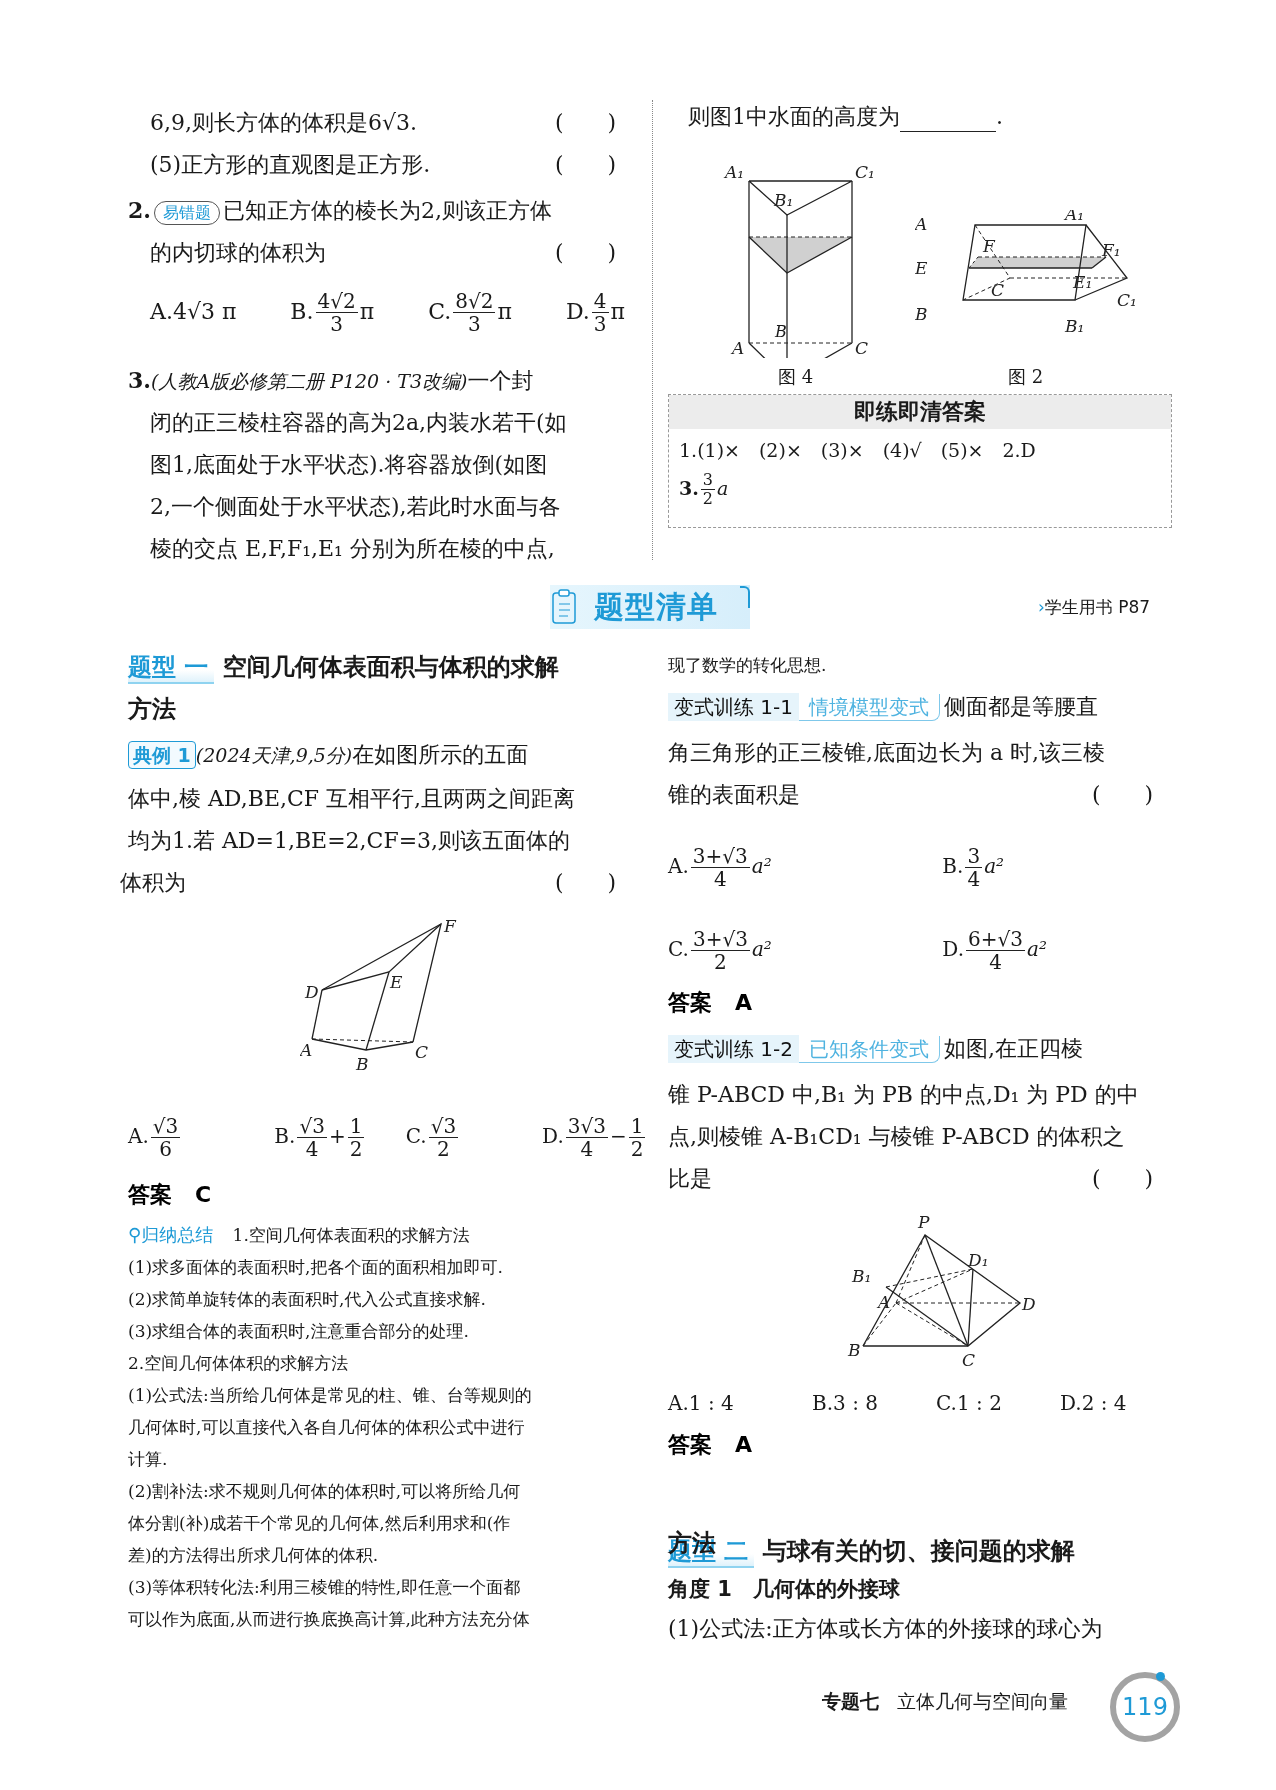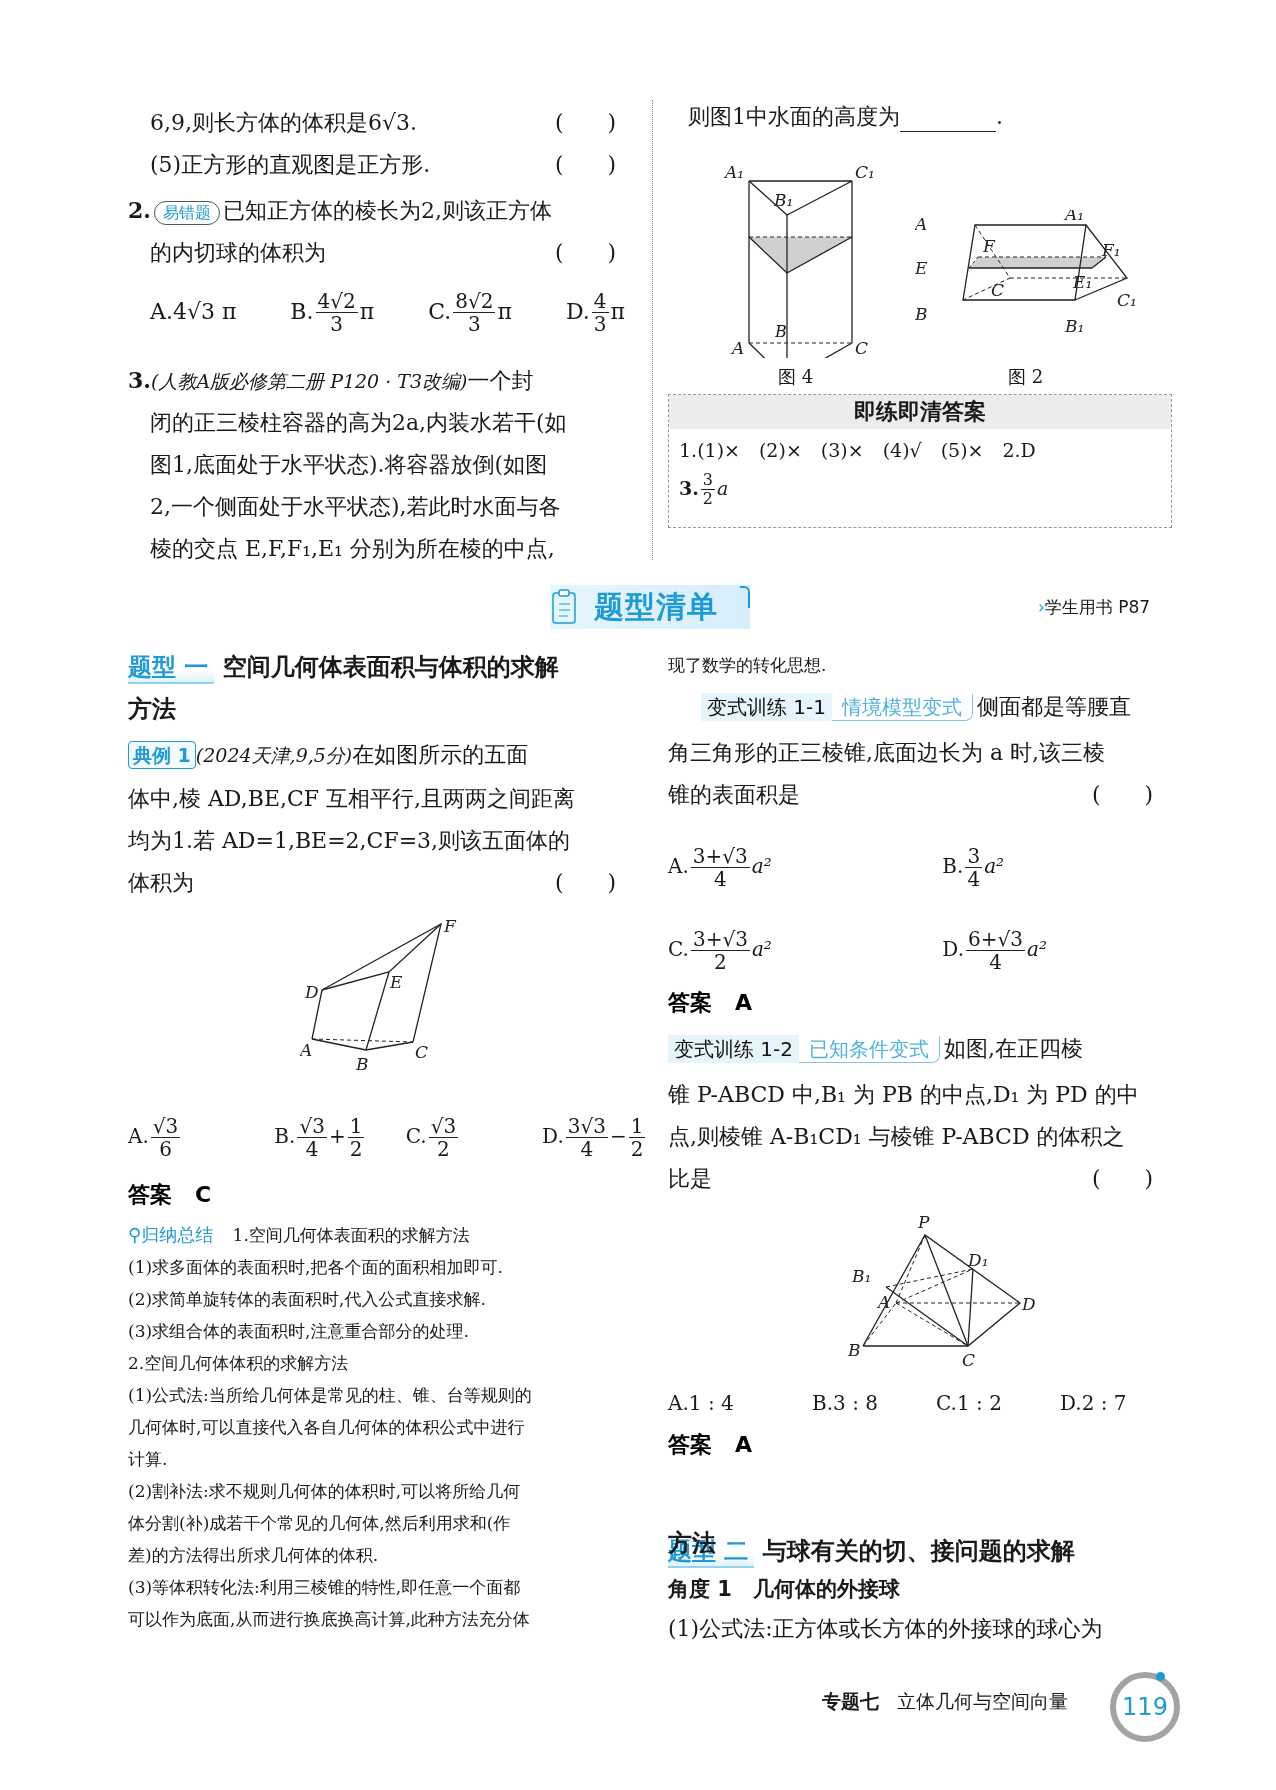--- a/index.html
+++ b/index.html
@@ -150,21 +150,21 @@
 <div class="line sec-title" style="left:128px;top:652px;">
   <span class="sec-label">题型 一</span> <span>空间几何体表面积与体积的求解</span>
 </div>
 <div class="line sec-title" style="left:128px;top:694px;">方法</div>
 
 <div class="line" style="left:128px;top:740px;">
   <span class="ex-label">典例 1</span><span class="it" style="font-size:19px;">(2024天津,9,5分)</span><span>在如图所示的五面</span>
 </div>
 <div class="line" style="left:128px;top:784px;">体中,棱 AD,BE,CF 互相平行,且两两之间距离</div>
 <div class="line" style="left:128px;top:826px;">均为1.若 AD=1,BE=2,CF=3,则该五面体的</div>
-<div class="line" style="left:128px;top:868px;">体积为</div>
+<div class="line" style="left:120px;top:868px;">体积为</div>
 <div class="paren" style="left:555px;top:868px;">(　　)</div>
 
 <svg class="abs" style="left:300px;top:910px;" width="170" height="160">
   <polyline points="22,80 141,14 113,132" fill="none" stroke="#222" stroke-width="1.3"></polyline>
   <polyline points="22,80 89,62 141,14" fill="none" stroke="#222" stroke-width="1.3"></polyline>
   <line x1="22" y1="80" x2="12" y2="129" stroke="#222" stroke-width="1.3"></line>
   <line x1="89" y1="62" x2="66" y2="140" stroke="#222" stroke-width="1.3"></line>
   <polyline points="12,129 66,140 113,132" fill="none" stroke="#222" stroke-width="1.3"></polyline>
   <line x1="12" y1="129" x2="113" y2="132" stroke="#222" stroke-dasharray="4,3"></line>
   <text x="144" y="22">F</text>
@@ -216,21 +216,21 @@
 <div class="line small" style="left:128px;top:1382px;">(1)公式法:当所给几何体是常见的柱、锥、台等规则的</div>
 <div class="line small" style="left:128px;top:1414px;">几何体时,可以直接代入各自几何体的体积公式中进行</div>
 <div class="line small" style="left:128px;top:1446px;">计算.</div>
 <div class="line small" style="left:128px;top:1478px;">(2)割补法:求不规则几何体的体积时,可以将所给几何</div>
 <div class="line small" style="left:128px;top:1510px;">体分割(补)成若干个常见的几何体,然后利用求和(作</div>
 <div class="line small" style="left:128px;top:1542px;">差)的方法得出所求几何体的体积.</div>
 <div class="line small" style="left:128px;top:1574px;">(3)等体积转化法:利用三棱锥的特性,即任意一个面都</div>
 <div class="line small" style="left:128px;top:1606px;">可以作为底面,从而进行换底换高计算,此种方法充分体</div>
 <div class="line small" style="left:668px;top:652px;">现了数学的转化思想.</div>
 
-<div class="line" style="left:701px;top:692px;">
+<div class="line" style="left:668px;top:692px;">
   <span class="var-label">变式训练 1-1</span><span class="var-sub">情境模型变式</span><span>侧面都是等腰直</span>
 </div>
 <div class="line" style="left:668px;top:738px;">角三角形的正三棱锥,底面边长为 a 时,该三棱</div>
 <div class="line" style="left:668px;top:780px;">锥的表面积是</div>
 <div class="paren" style="left:1092px;top:780px;">(　　)</div>
 
 <div class="line" style="left:668px;top:845px;font-size:20px;">
   <span style="display:inline-block;width:268px;"><span>A.</span><span class="frac">
         <span class="num">3+√3</span>
         <span>4</span>
@@ -278,21 +278,21 @@
   <text x="118" y="18">P</text>
   <text x="52" y="72">B₁</text>
   <text x="168" y="56">D₁</text>
   <text x="78" y="98">A</text>
   <text x="222" y="100">D</text>
   <text x="48" y="146">B</text>
   <text x="162" y="156">C</text>
 </svg>
 
 <div class="line" style="left:668px;top:1388px;font-size:20px;">
-  <span style="display:inline-block;width:144px;">A.1 : 4</span><span style="display:inline-block;width:124px;">B.3 : 8</span><span style="display:inline-block;width:124px;">C.1 : 2</span><span>D.2 : 7</span>
+  <span style="display:inline-block;width:144px;">A.1 : 4</span><span style="display:inline-block;width:124px;">B.3 : 8</span><span style="display:inline-block;width:124px;">C.1 : 2</span><span>D.2 : 4</span>
 </div>
 
 <div class="line" style="left:668px;top:1430px;">
   <span class="ans-label">答案</span>
   <span class="ans-label" style="margin-left:16px;">A</span>
 </div>
 
 <div class="line sec-title" style="left:668px;top:1536px;">
   <span class="sec-label">题型 二</span> <span>与球有关的切、接问题的求解</span>
 </div>

